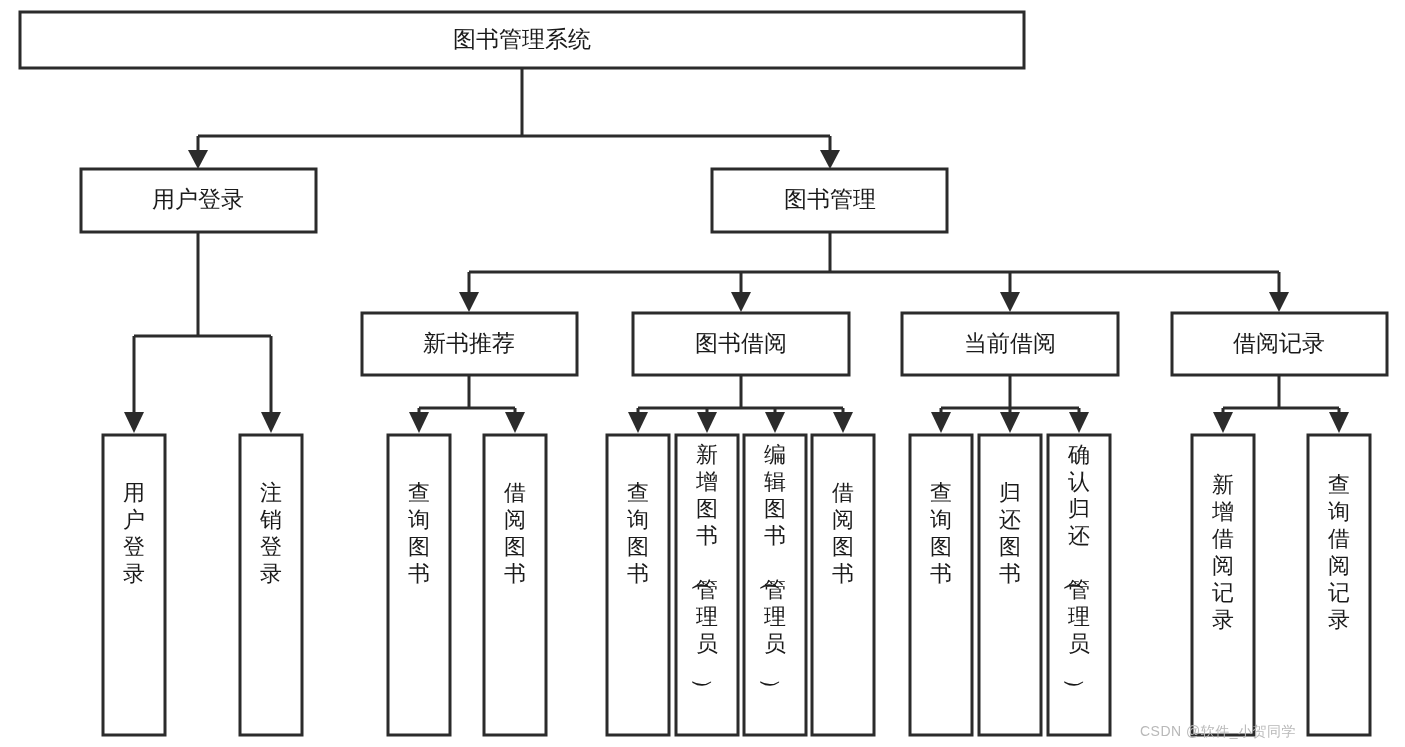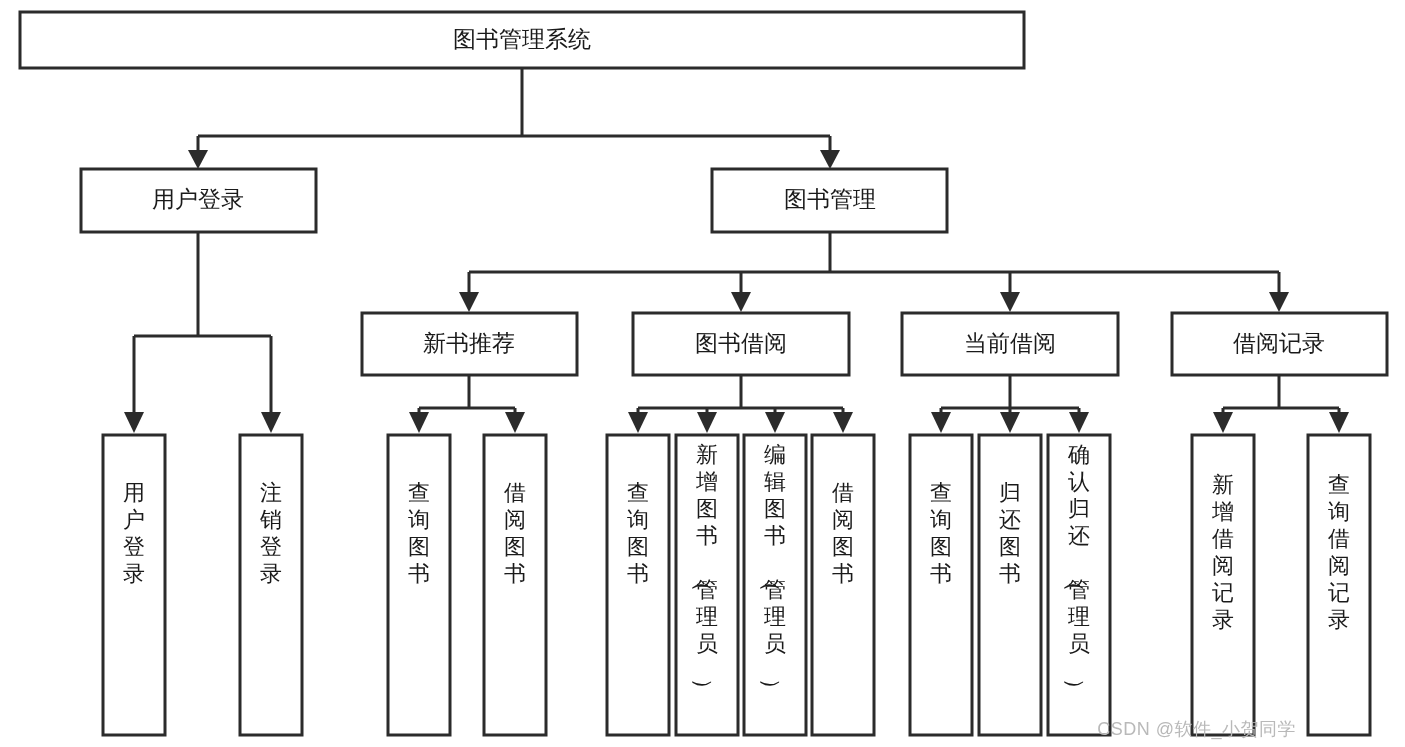--- a/index.html
+++ b/index.html
@@ -52,21 +52,21 @@
     font-family: "Liberation Sans", "DejaVu Sans", sans-serif;
     font-size: 22px;
     fill: #1a1a1a;
     text-anchor: middle;
   }
   .watermark {
     position: absolute;
     right: 14px;
     bottom: 6px;
     font-family: "Liberation Sans", "DejaVu Sans", sans-serif;
-    font-size: 18px;
+    font-size: 14px;
     color: #b9b9b9;
     letter-spacing: 0.5px;
     white-space: nowrap;
     user-select: none;
     margin-left: 32px;
   }
 </style>
 </head>
 <body>
 

